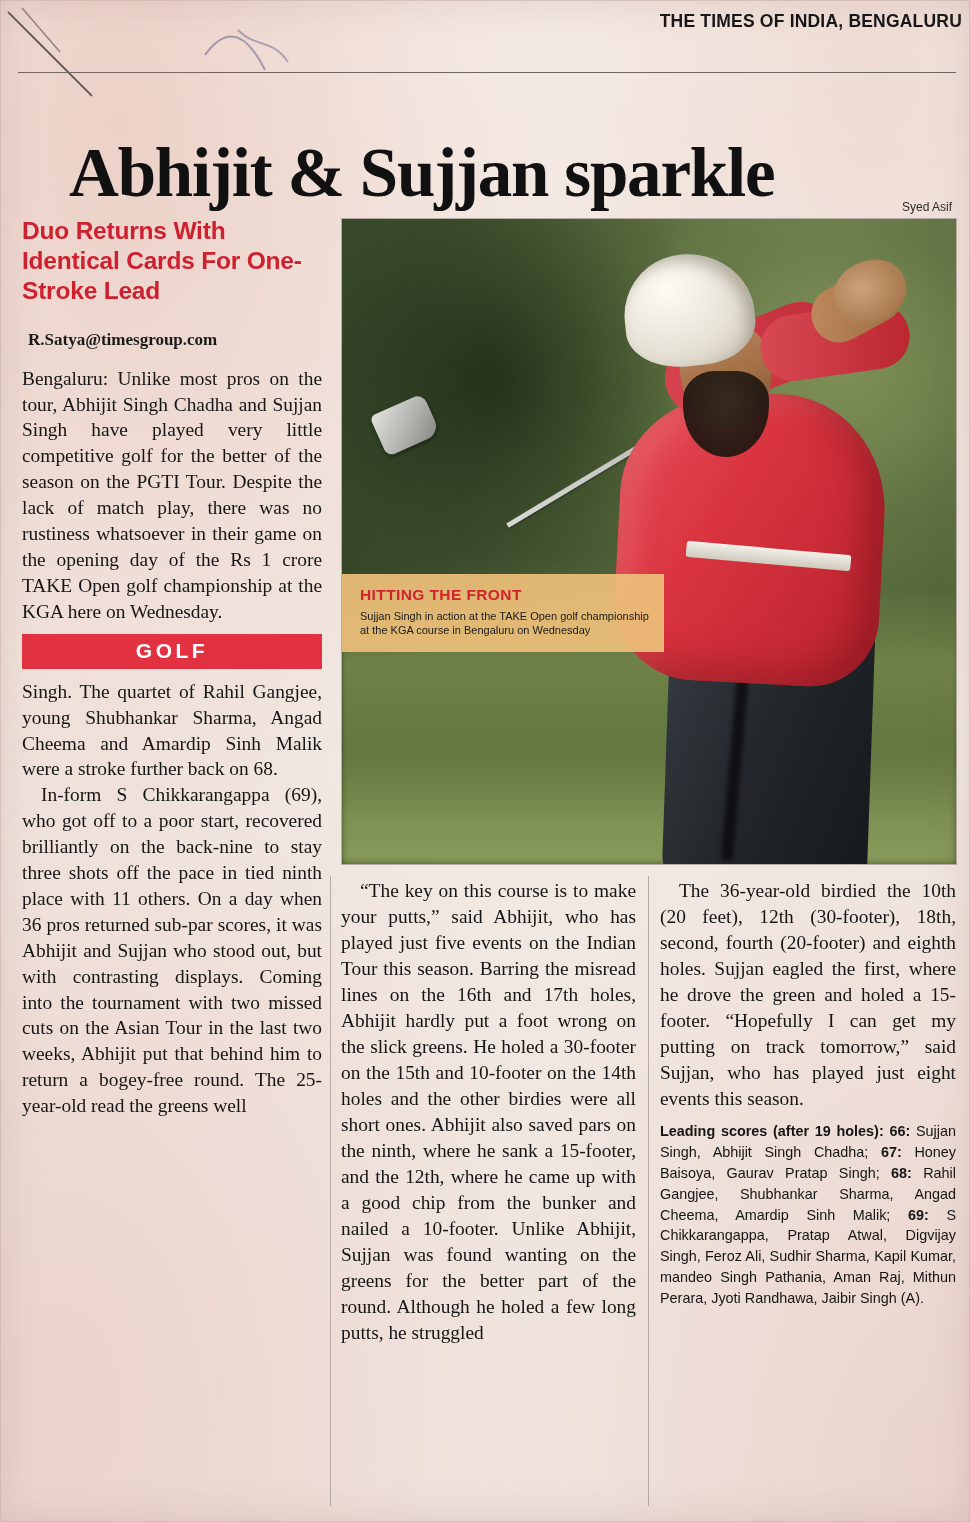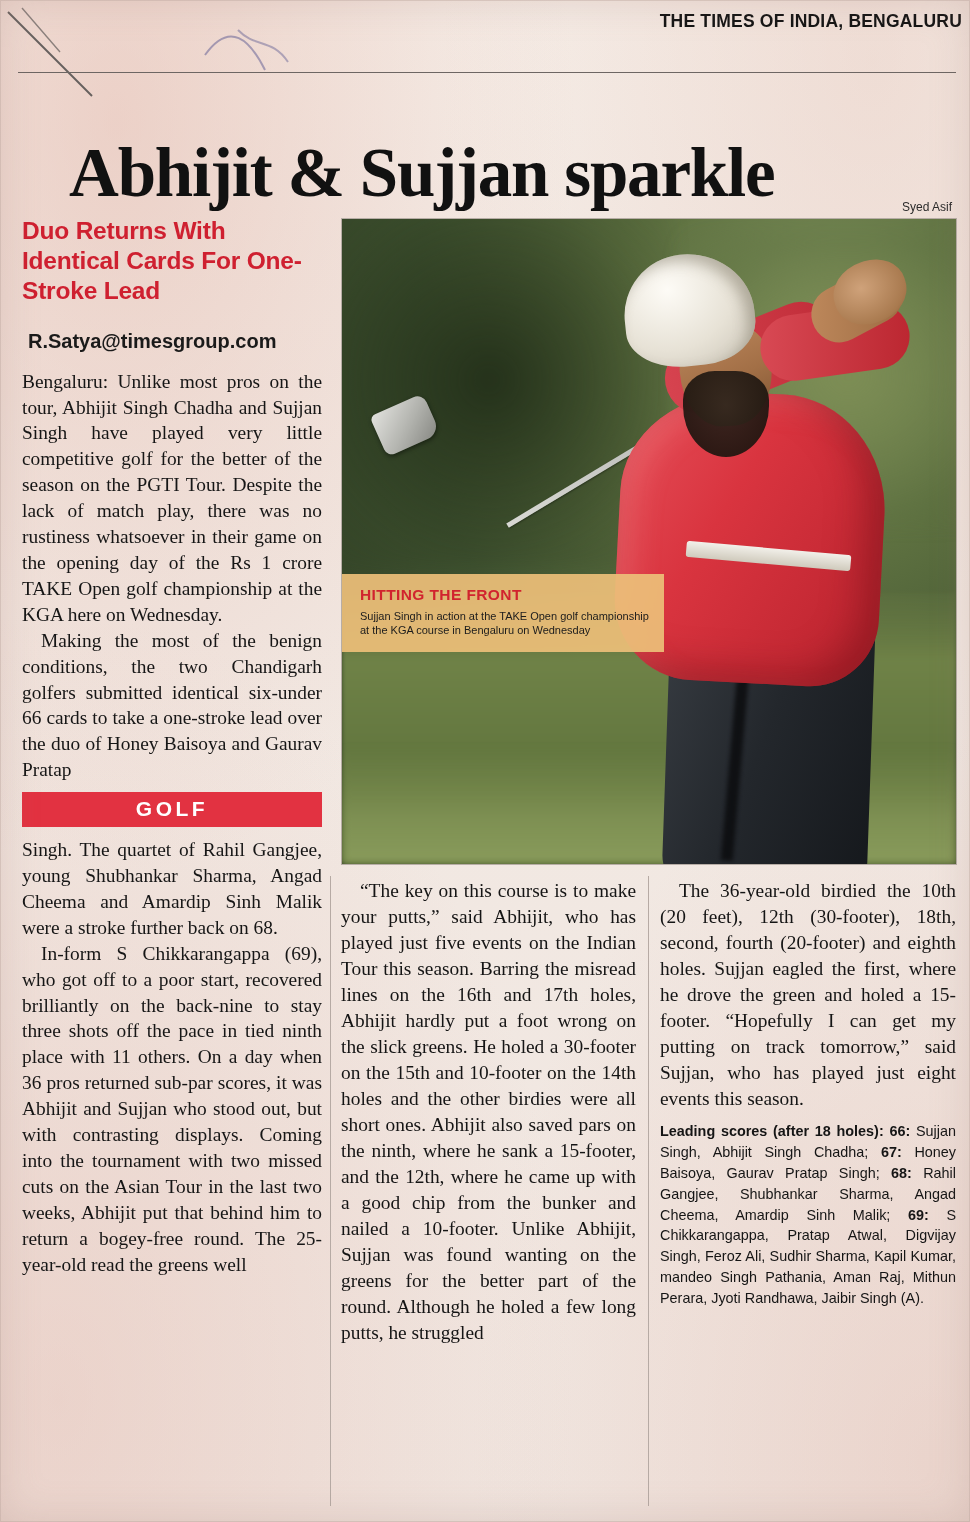--- a/index.html
+++ b/index.html
@@ -89,23 +89,23 @@
   .kicker {
     font-family: "Liberation Sans", sans-serif;
     font-weight: bold;
     font-size: 24.5px;
     line-height: 1.22;
     color: #cf2030;
     letter-spacing: -0.2px;
     margin: 0 0 24px 0;
   }
   .byline {
-    font-family: Liberation Sans, sans-serif;
-    font-weight: bold;
-    font-size: 20px;
+    font-family: Liberation Serif, serif;
+    font-weight: bold;
+    font-size: 17px;
     color: #1a1a1a;
     margin: 0 0 16px 6px;
   }
   .body-text {
     font-family: "Liberation Serif", serif;
     font-size: 19.4px;
     line-height: 1.335;
     text-align: justify;
     color: #161616;
     margin: 0;
@@ -435,37 +435,36 @@
     <div class="caption-box">
       <div class="caption-title">HITTING THE FRONT</div>
       <div class="caption-text">Sujjan Singh in action at the TAKE Open golf championship at the KGA course in Bengaluru on Wednesday</div>
     </div>
   </div>
 
   <div class="left-col">
     <div class="kicker">Duo Returns With Identical Cards For One-Stroke Lead</div>
     <div class="byline">R.Satya@timesgroup.com</div>
     <p class="body-text">Bengaluru: Unlike most pros on the tour, Abhijit Singh Chadha and Sujjan Singh have played very little competitive golf for the better of the season on the PGTI Tour. Despite the lack of match play, there was no rustiness whatsoever in their game on the opening day of the Rs 1 crore TAKE Open golf championship at the KGA here on Wednesday.</p>
-    <p class="body-text indent">Making the most of the benign conditions, the two Chandigarh golfers submitted identical six-under 66 cards to take a one-stroke lead over the duo of Honey Baisoya and Gaurav Pratap</p>
     <div class="golf-band">GOLF</div>
     <p class="body-text">Singh. The quartet of Rahil Gangjee, young Shubhankar Sharma, Angad Cheema and Amardip Sinh Malik were a stroke further back on 68.</p>
     <p class="body-text indent">In-form S Chikkarangappa (69), who got off to a poor start, recovered brilliantly on the back-nine to stay three shots off the pace in tied ninth place with 11 others. On a day when 36 pros returned sub-par scores, it was Abhijit and Sujjan who stood out, but with contrasting displays. Coming into the tournament with two missed cuts on the Asian Tour in the last two weeks, Abhijit put that behind him to return a bogey-free round. The 25-year-old read the greens well</p>
   </div>
 
   <div class="v-rule" style="left:330px;"></div>
   <div class="v-rule" style="left:648px;"></div>
 
   <div class="col-mid">
     <p class="col-body indent">“The key on this course is to make your putts,” said Abhijit, who has played just five events on the Indian Tour this season. Barring the misread lines on the 16th and 17th holes, Abhijit hardly put a foot wrong on the slick greens. He holed a 30-footer on the 15th and 10-footer on the 14th holes and the other birdies were all short ones. Abhijit also saved pars on the ninth, where he sank a 15-footer, and the 12th, where he came up with a good chip from the bunker and nailed a 10-footer. Unlike Abhijit, Sujjan was found wanting on the greens for the better part of the round. Although he holed a few long putts, he struggled</p>
   </div>
 
   <div class="col-right">
     <p class="col-body indent">The 36-year-old birdied the 10th (20 feet), 12th (30-footer), 18th, second, fourth (20-footer) and eighth holes. Sujjan eagled the first, where he drove the green and holed a 15-footer. “Hopefully I can get my putting on track tomorrow,” said Sujjan, who has played just eight events this season.</p>
     <div class="leading-scores">
-      <b>Leading scores (after 18 holes):</b>
+      <b>Leading scores (after 19 holes):</b>
       <b>66:</b>
       <span>Sujjan Singh, Abhijit Singh Chadha;</span>
       <b>67:</b>
       <span>Honey Baisoya, Gaurav Pratap Singh;</span>
       <b>68:</b>
       <span>Rahil Gangjee, Shubhankar Sharma, Angad Cheema, Amardip Sinh Malik;</span>
       <b>69:</b>
       <span>S Chikkarangappa, Pratap Atwal, Digvijay Singh, Feroz Ali, Sudhir Sharma, Kapil Kumar, mandeo Singh Pathania, Aman Raj, Mithun Perara, Jyoti Randhawa, Jaibir Singh (A).</span>
     </div>
   </div>

